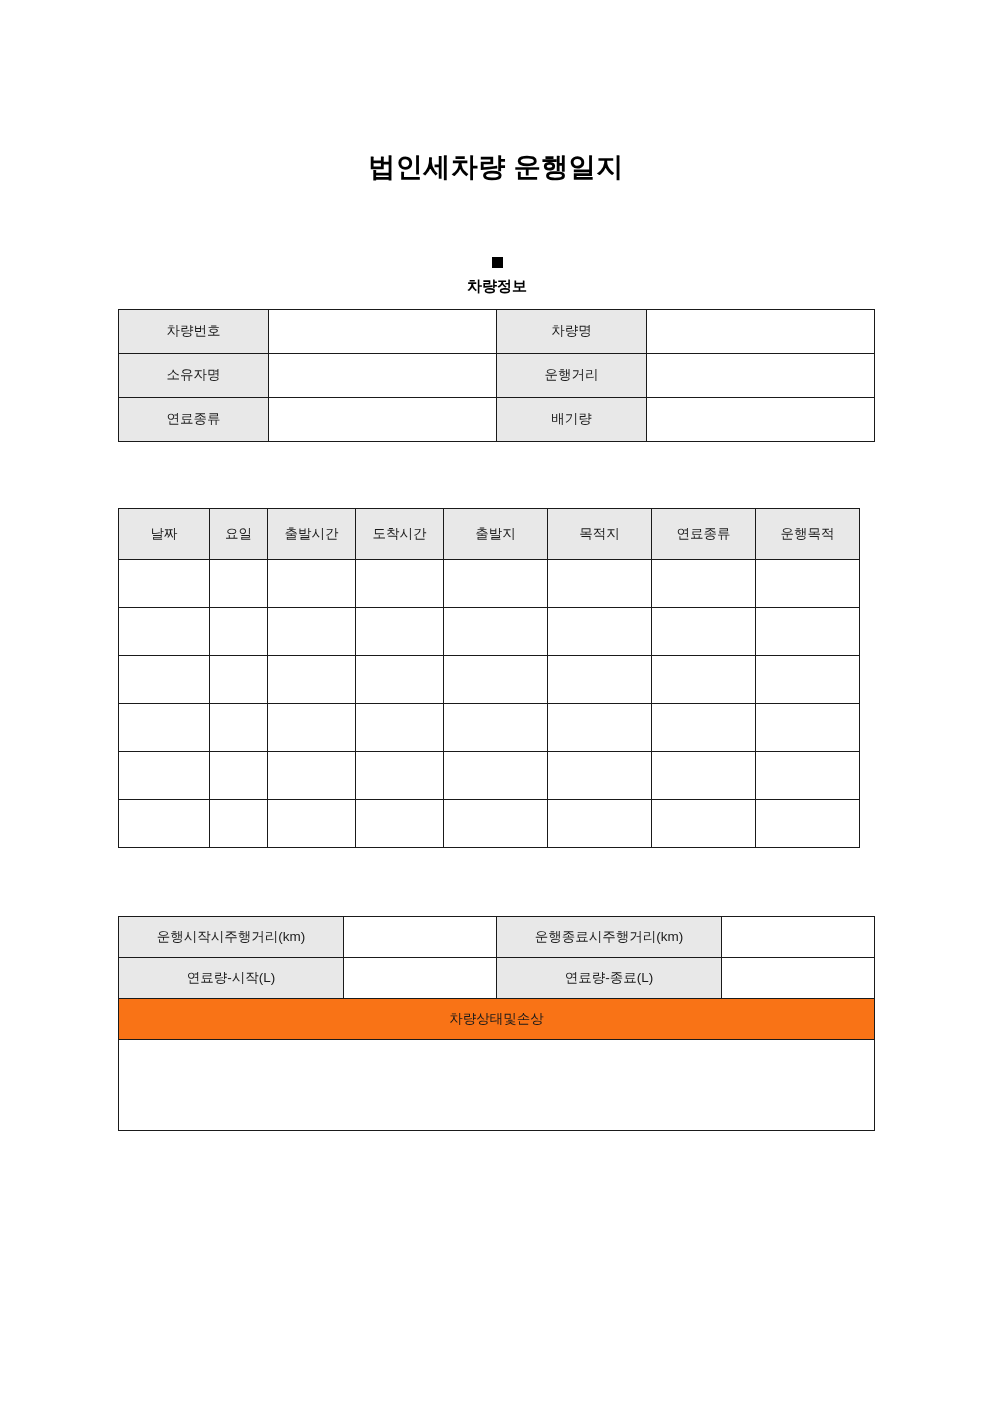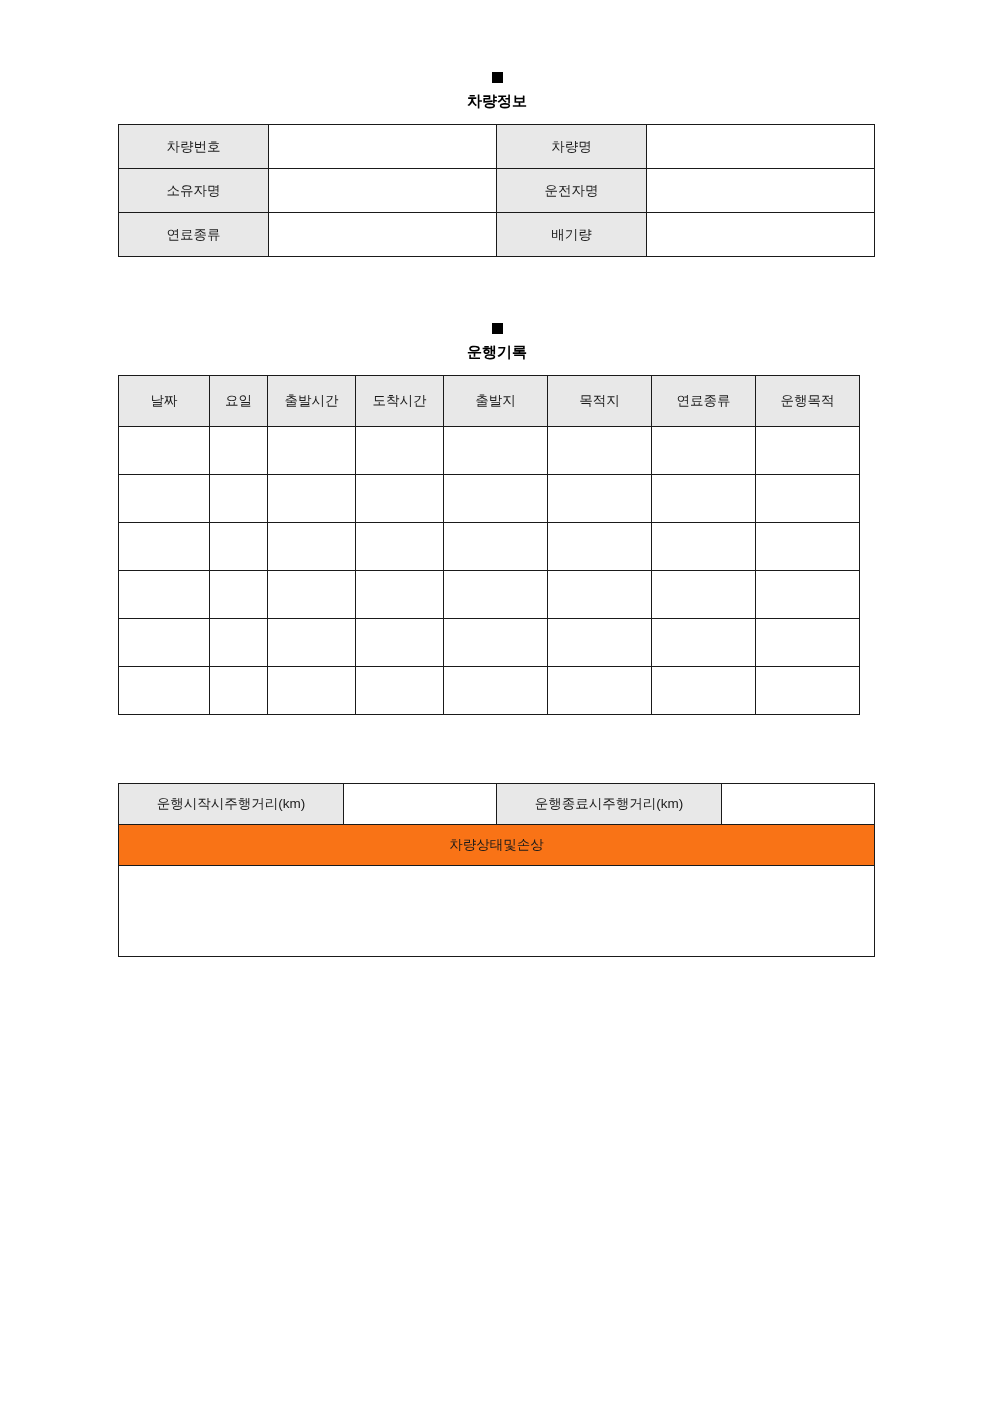--- a/index.html
+++ b/index.html
@@ -111,20 +111,21 @@
   .tbl-vehicle-status td.notes-area {
     height: 90px;
     background: #ffffff;
   }
 </style>
 </head>
 <body>
 
 <div class="page">
 
+  <h1 class="doc-title">법인세차량 운행일지</h1>
 
   <div class="section sec-vehicle-info">
     <div class="section-heading">
       <span class="bullet-square"></span>
       <span>차량정보</span>
     </div>
 
     <table class="grid tbl-vehicle-info">
       <colgroup>
         <col class="c-lbl">
@@ -135,38 +136,34 @@
       <tbody>
         <tr>
           <td class="lbl">차량번호</td>
           <td class="val"></td>
           <td class="lbl">차량명</td>
           <td class="val"></td>
         </tr>
         <tr>
           <td class="lbl">소유자명</td>
           <td class="val"></td>
-          <td class="lbl">운전자명</td>
+          <td class="lbl">운행거리</td>
           <td class="val"></td>
         </tr>
         <tr>
           <td class="lbl">연료종류</td>
           <td class="val"></td>
           <td class="lbl">배기량</td>
           <td class="val"></td>
         </tr>
       </tbody>
     </table>
   </div>
 
   <div class="section sec-drive-record">
-    <div class="section-heading">
-      <span class="bullet-square"></span>
-      <span>운행기록</span>
-    </div>
 
     <table class="grid tbl-drive-record">
       <colgroup>
         <col class="c-date">
           <col class="c-day">
           <col class="c-dep-t">
           <col class="c-arr-t">
         <col class="c-from">
           <col class="c-to">
           <col class="c-dist">
@@ -259,20 +256,26 @@
           <col class="c-sval">
       </colgroup>
       <tbody>
         <tr>
           <td class="lbl">운행시작시주행거리(km)</td>
           <td class="val"></td>
           <td class="lbl">운행종료시주행거리(km)</td>
           <td class="val"></td>
         </tr>
         <tr>
+          <td class="lbl">연료량-시작(L)</td>
+          <td class="val"></td>
+          <td class="lbl">연료량-종료(L)</td>
+          <td class="val"></td>
+        </tr>
+        <tr>
           <td class="full-lbl" colspan="4">차량상태및손상</td>
         </tr>
         <tr>
           <td class="notes-area" colspan="4"></td>
         </tr>
       </tbody>
     </table>
   </div>
 
 </div>

